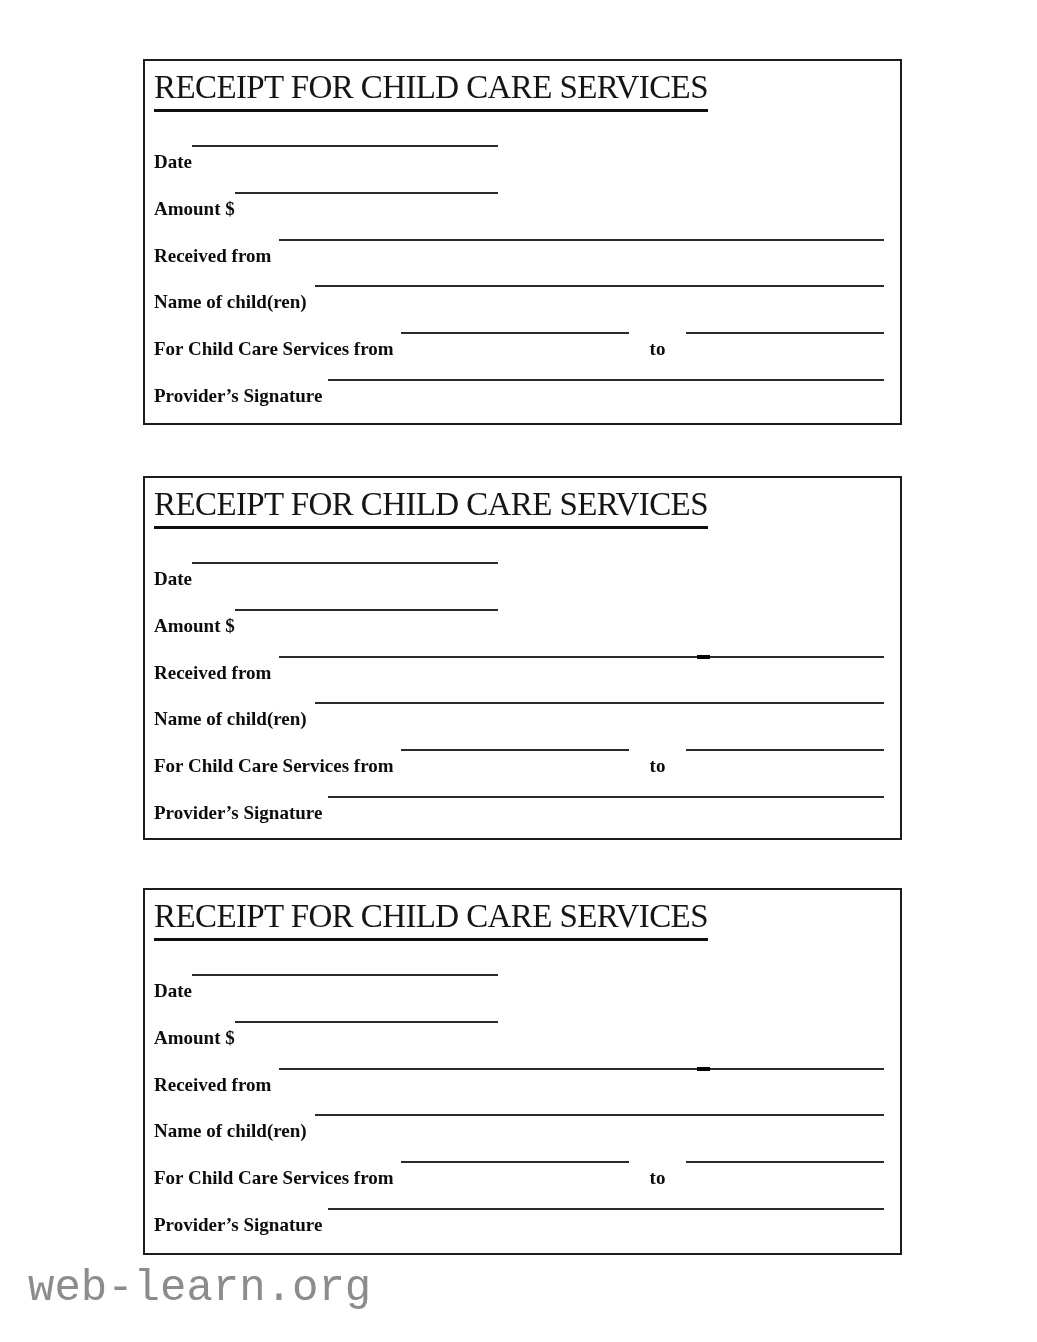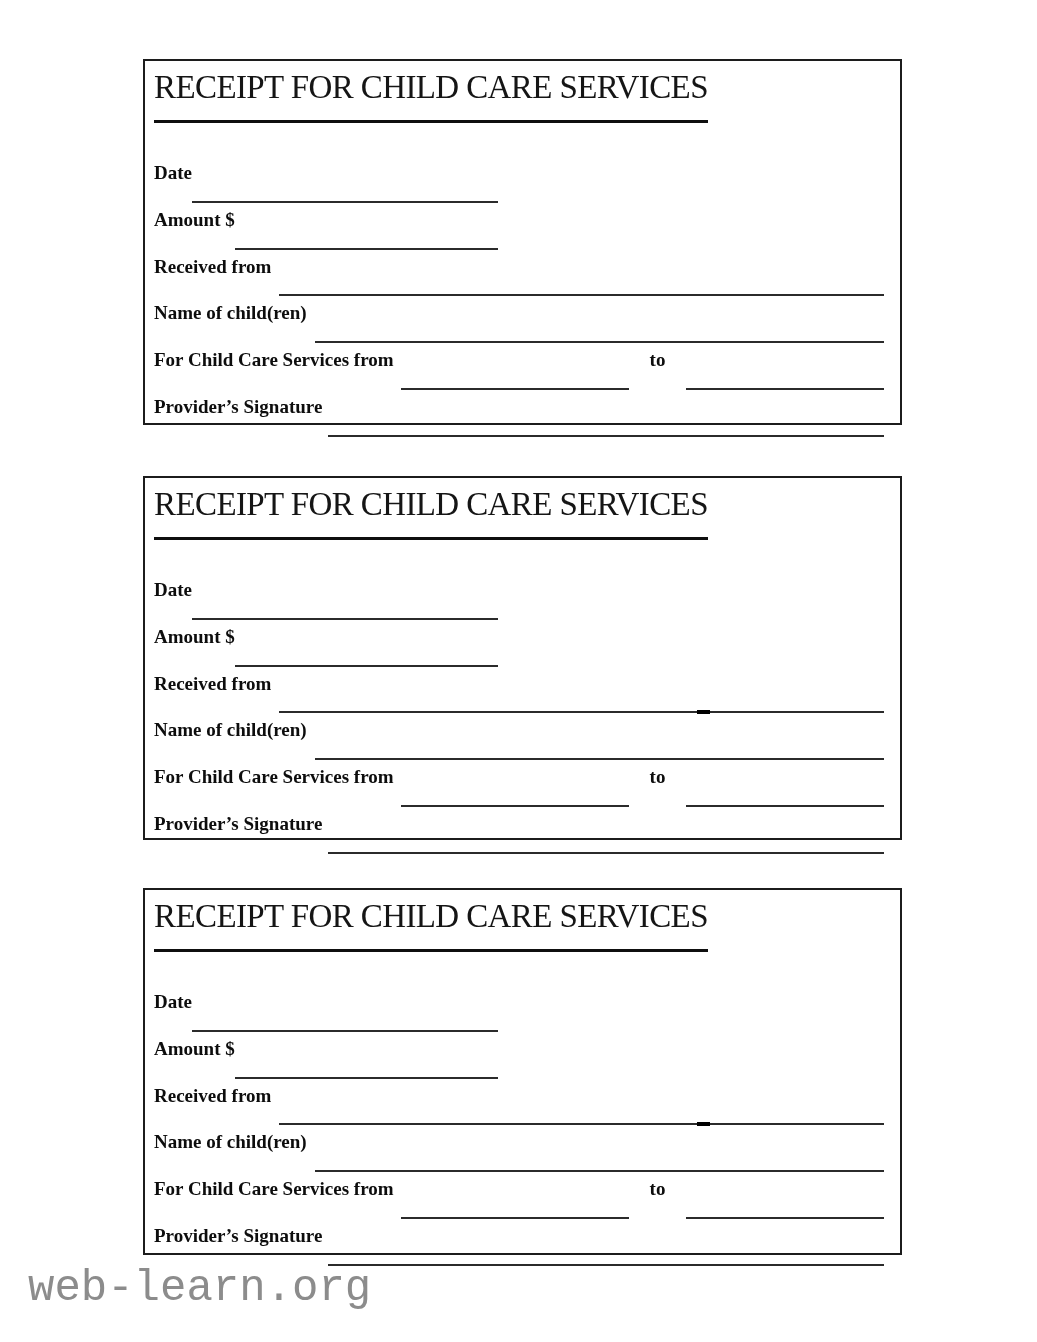--- a/index.html
+++ b/index.html
@@ -27,29 +27,29 @@
   #receipt-3 { top:888px; height:367px; }
 
   .receipt-title {
     display:inline-block;
     font-size:33px;
     font-weight:400;
     letter-spacing:-0.6px;
     line-height:36px;
     color:#151515;
     border-bottom:3px solid #0f0f0f;
-    padding-bottom:15px;
+    padding-bottom:4px;
     margin-top:2px;
     white-space:nowrap;
   }
 
   .rows { margin-top:27px; }
   .row {
     display:flex;
-    align-items:flex-end;
+    align-items:flex-start;
     height:46.8px;
     line-height:46.8px;
     white-space:pre;
   }
   .label {
     font-weight:700;
     font-size:19px;
     color:#0d0d0d;
     flex:0 0 auto;
   }

